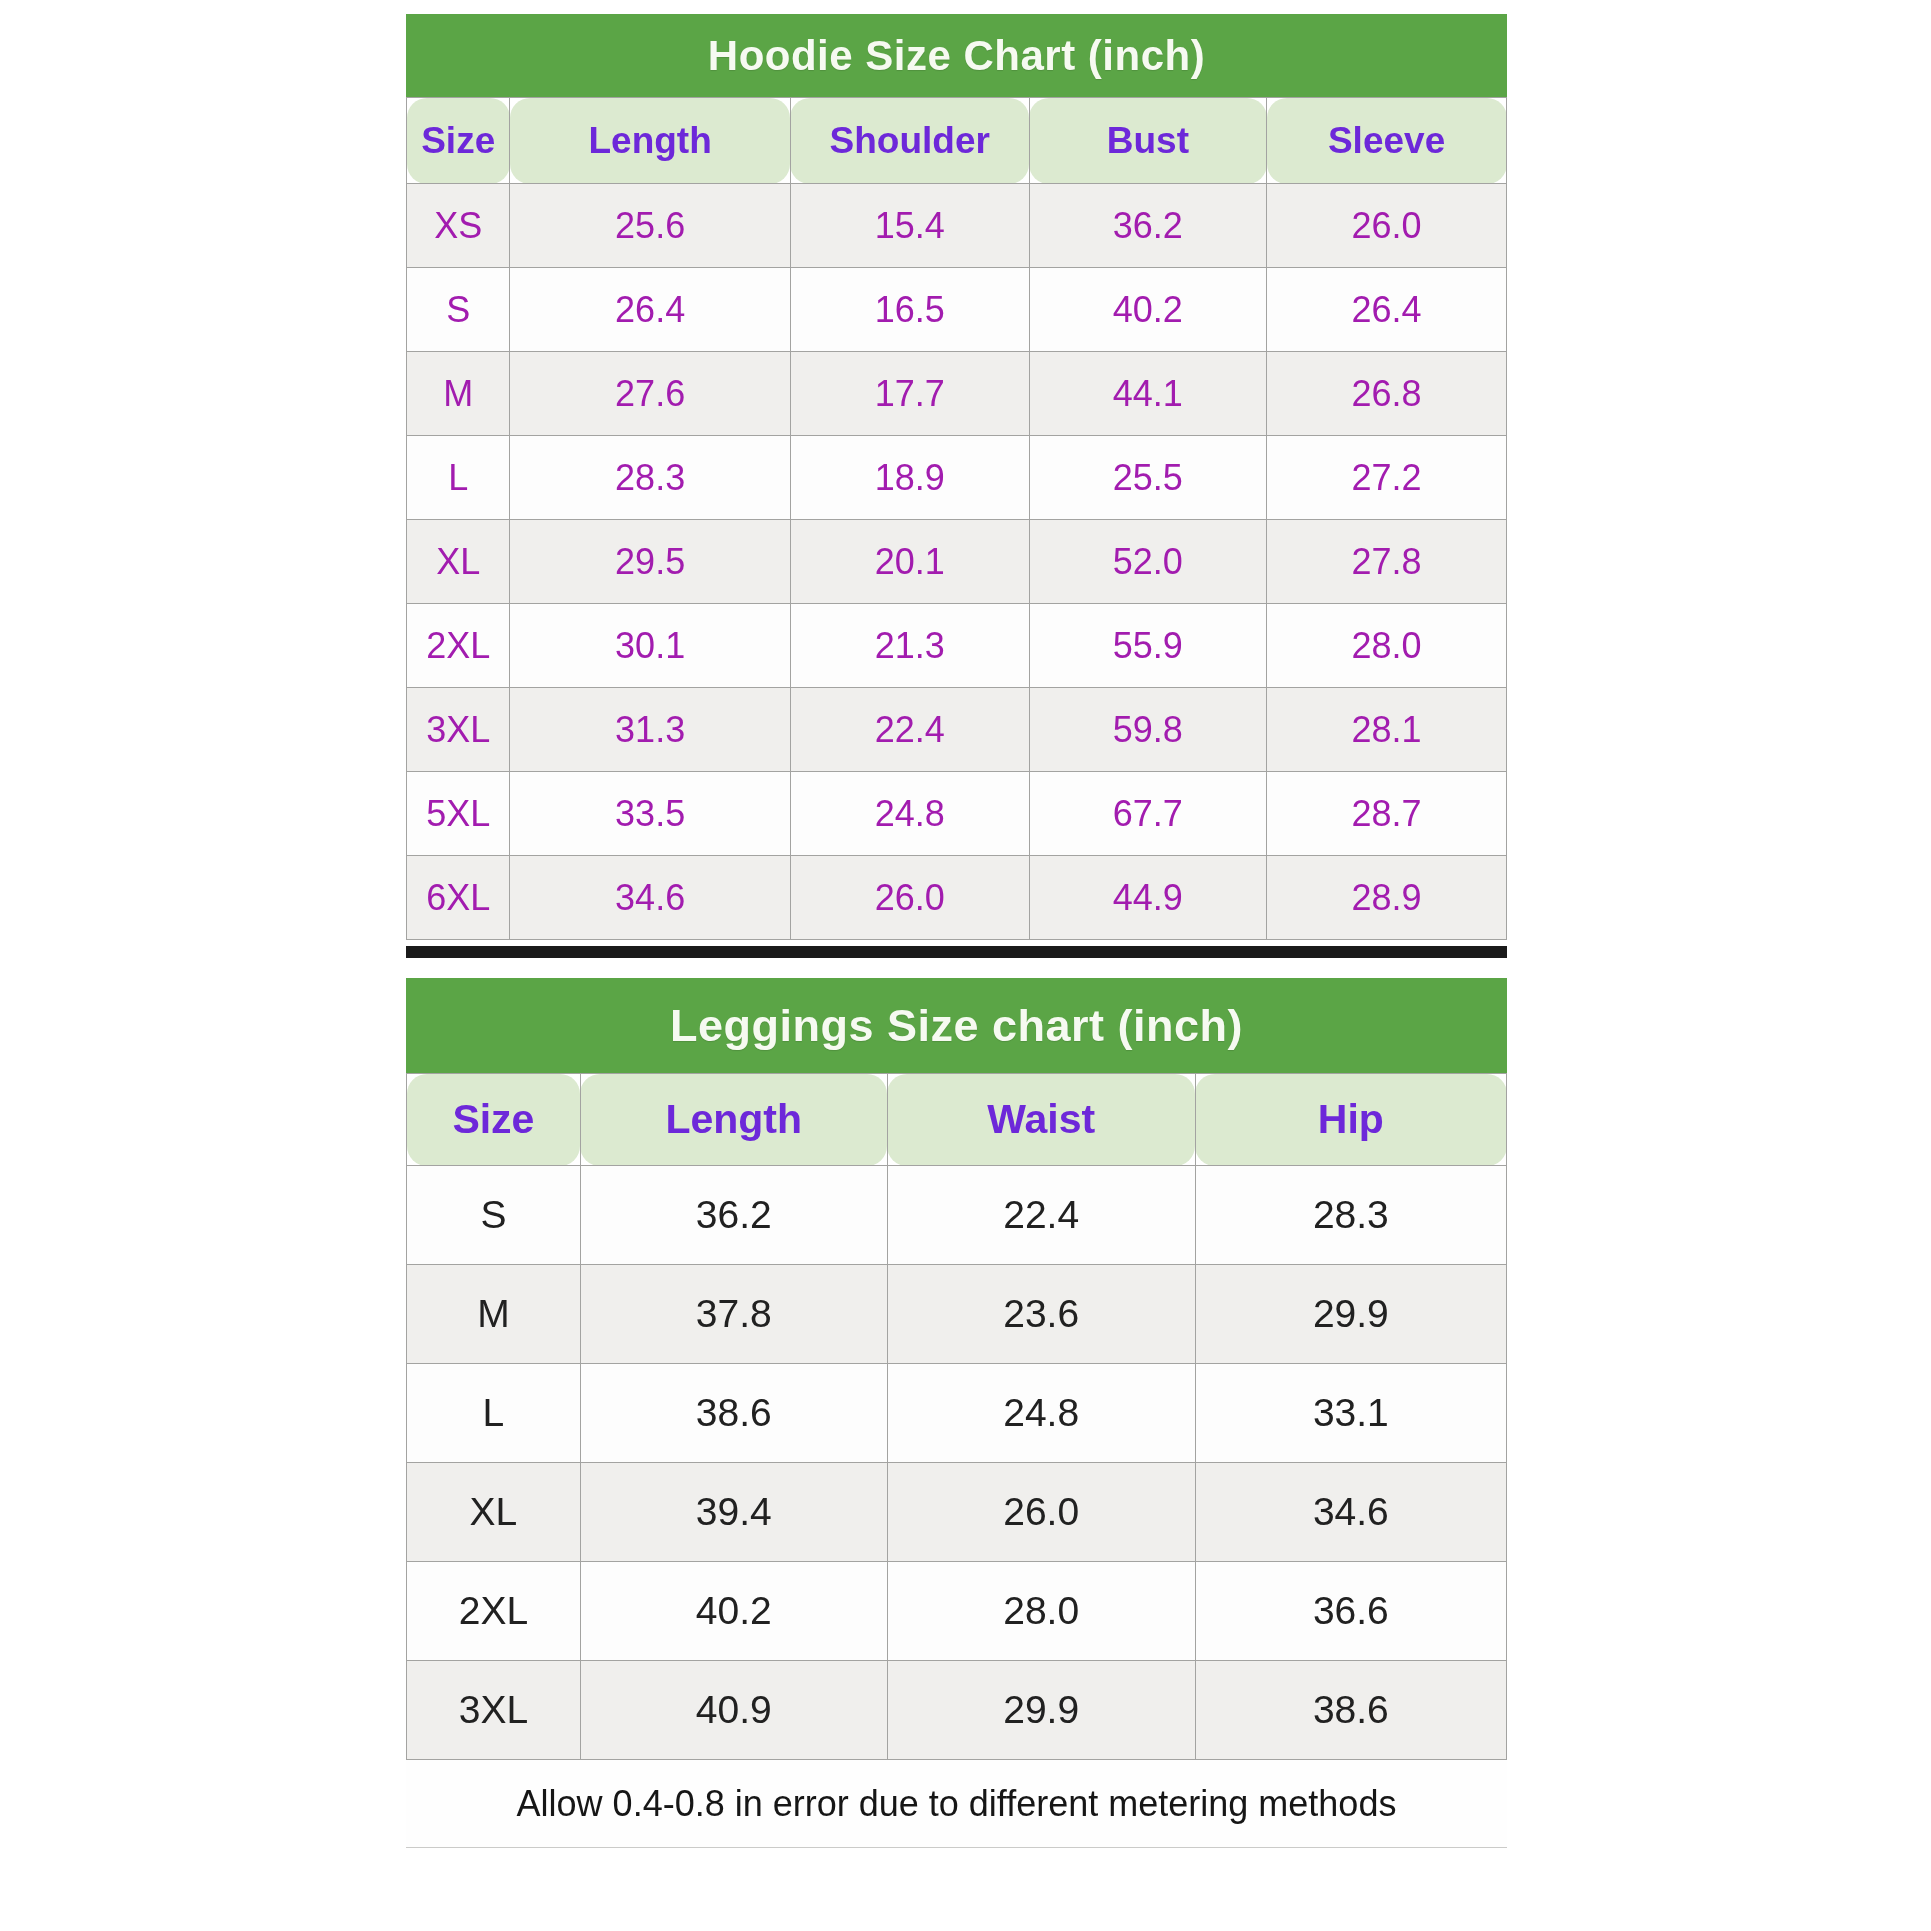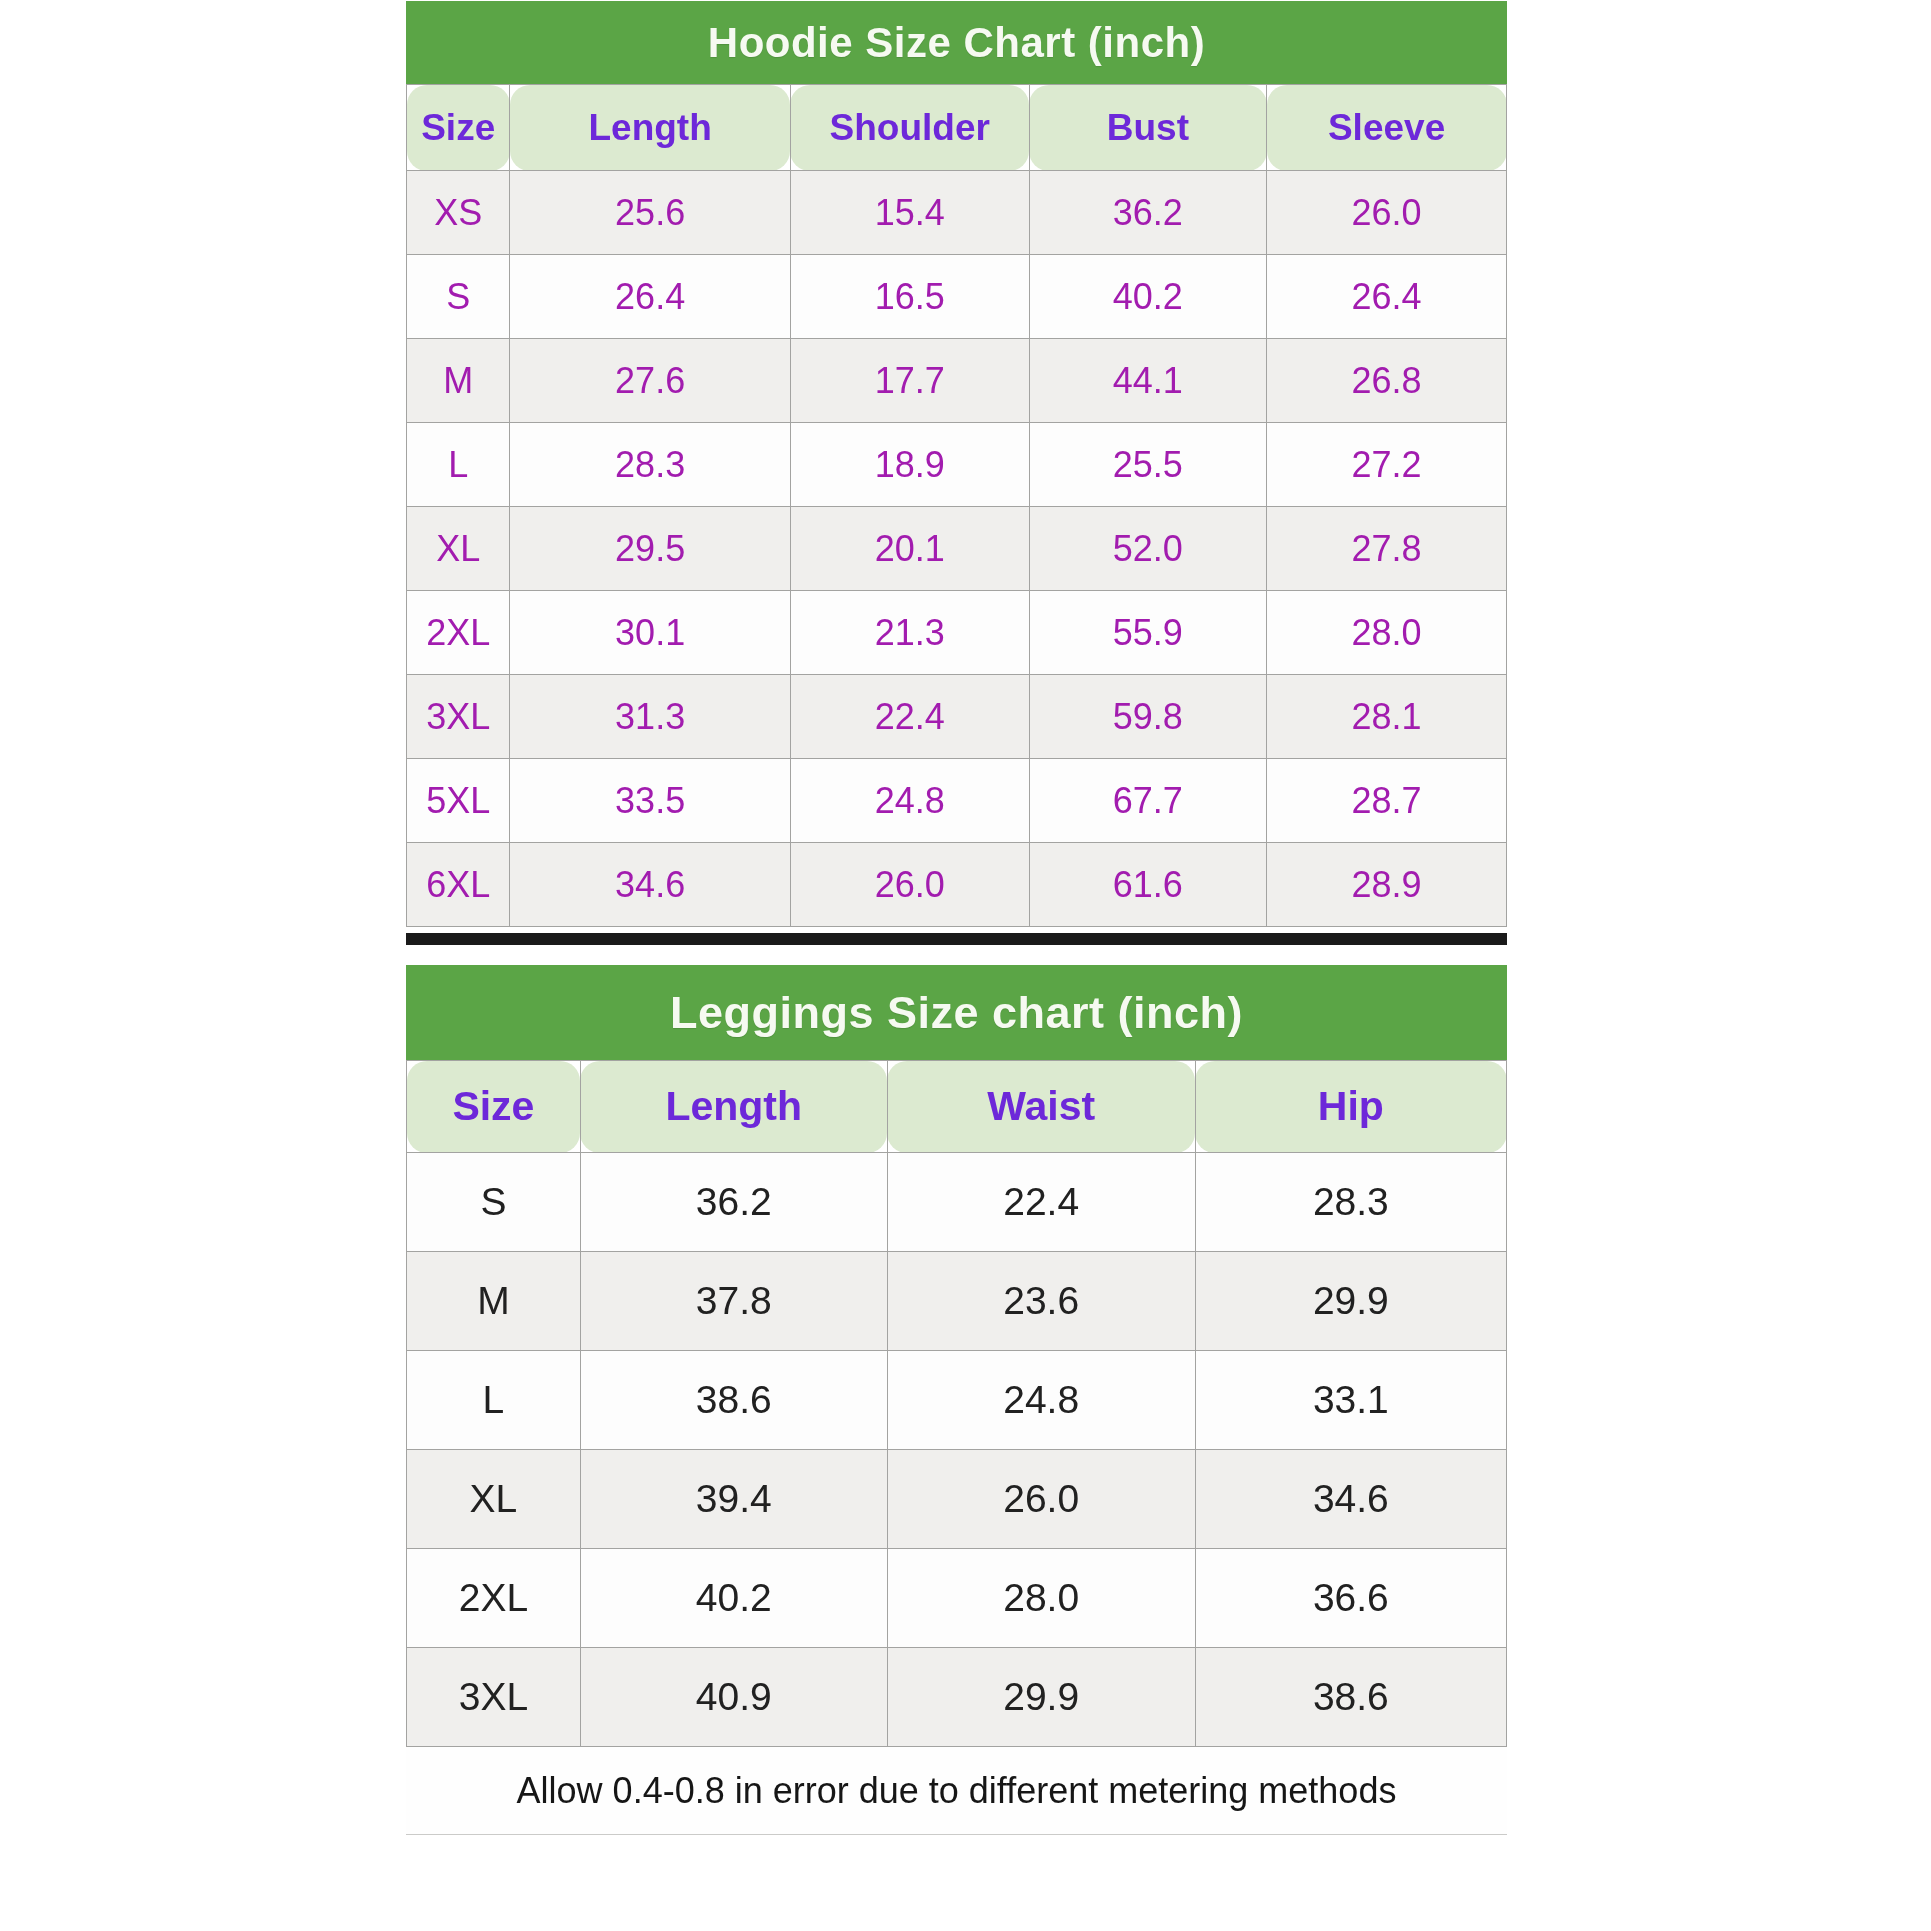--- a/index.html
+++ b/index.html
@@ -8,21 +8,21 @@
     background: #ffffff;
     width: 1931px;
     height: 1931px;
     font-family: "Liberation Sans", sans-serif;
     position: relative;
     overflow: hidden;
   }
   .sheet {
     position: absolute;
     left: 406px;
-    top: 1px;
+    top: 14px;
     width: 1101px;
   }
   .band-title {
     background: var(--green, #5ba546);
     color: #f6faf1;
     font-weight: bold;
     display: flex;
     align-items: center;
     justify-content: center;
     letter-spacing: 0.5px;
@@ -149,21 +149,21 @@
           <td>5XL</td>
           <td>33.5</td>
           <td>24.8</td>
           <td>67.7</td>
           <td>28.7</td>
         </tr>
         <tr>
           <td>6XL</td>
           <td>34.6</td>
           <td>26.0</td>
-          <td>61.6</td>
+          <td>44.9</td>
           <td>28.9</td>
         </tr>
       </tbody>
   </table>
 
   <div class="divider"></div>
 
   <div class="band-title title2">Leggings Size chart (inch)</div>
 
   <table id="leggings-table">

